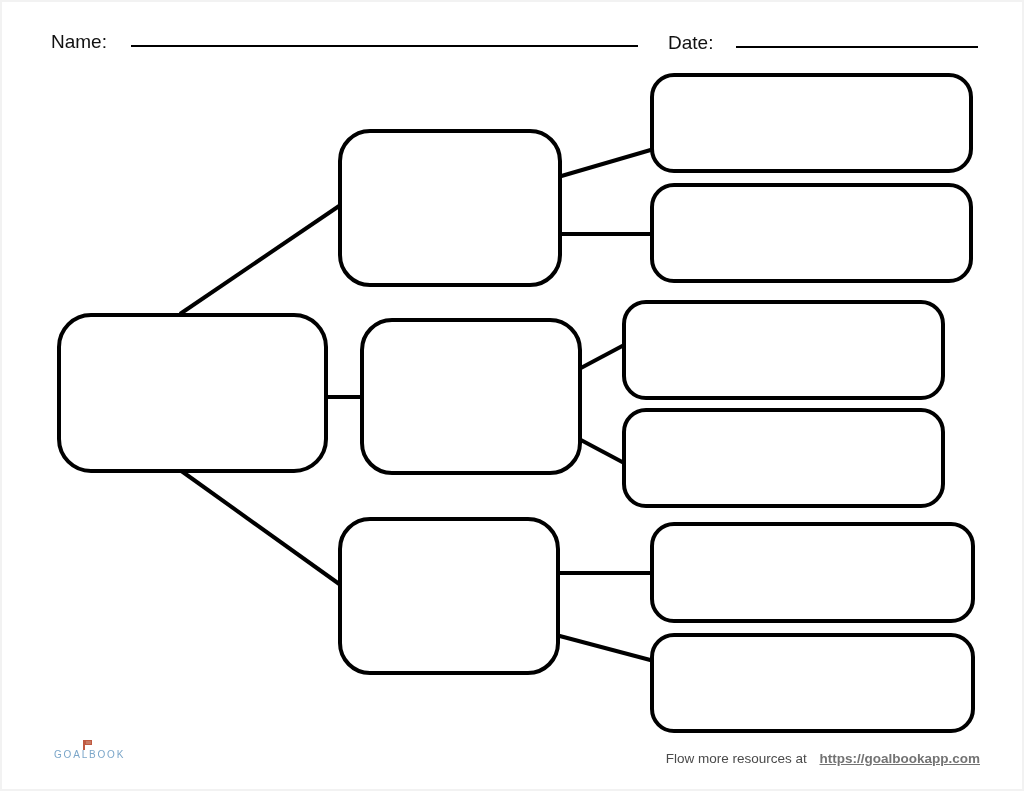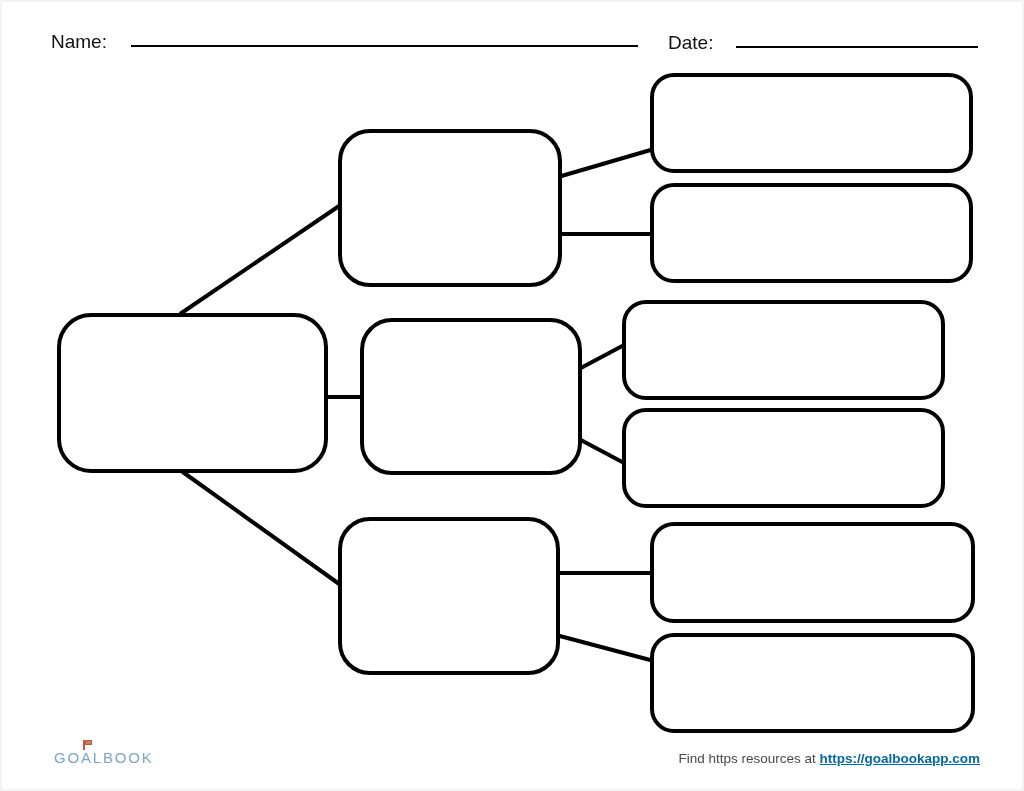--- a/index.html
+++ b/index.html
@@ -53,21 +53,21 @@
   .node-l1b    { left: 650px; top: 183px; width: 323px; height: 100px; border-radius: 24px; }
   .node-l2a    { left: 622px; top: 300px; width: 323px; height: 100px; border-radius: 24px; }
   .node-l2b    { left: 622px; top: 408px; width: 323px; height: 100px; border-radius: 24px; }
   .node-l3a    { left: 650px; top: 522px; width: 325px; height: 101px; border-radius: 24px; }
   .node-l3b    { left: 650px; top: 633px; width: 325px; height: 100px; border-radius: 24px; }
 
   .logo {
     position: absolute;
     left: 54px;
     top: 749px;
-    font-size: 15px;
+    font-size: 10px;
     letter-spacing: 1.8px;
     color: #7ba6c9;
     font-weight: normal;
     z-index: 3;
   }
   .logo .flag-pole {
     position: absolute;
     left: 29px; top: -9px;
     width: 2px; height: 10px;
     background: #c05a41;
@@ -83,23 +83,24 @@
   .footer-resources {
     position: absolute;
     right: 44px;
     top: 751px;
     font-size: 13.5px;
     color: #4a4a4a;
     white-space: nowrap;
     z-index: 3;
   }
   .footer-resources a {
-    color: #0369a1;
+    color: #737373;
     font-weight: bold;
     text-decoration: underline;
+    margin-left: 9px;
   }
 </style>
 </head>
 <body>
 
 <div class="page">
 
   <span class="hdr-label" style="left:51px; top:31px;">Name:</span>
   <div class="fill-line" style="left:131px; top:45px; width:507px;"></div>
 
@@ -132,17 +133,17 @@
   <div class="node node-l3a"></div>
   <div class="node node-l3b"></div>
 
   <div class="logo">
     <i class="flag-pole"></i>
     <i class="flag-cloth"></i>
     <span>GO</span><span>A</span><span>LBOOK</span>
   </div>
 
   <div class="footer-resources">
-    <span>Find https resources at</span>
+    <span>Flow more resources at</span>
     <a href="#">https://goalbookapp.com</a>
   </div>
 
 </div>
 
 </body></html>

